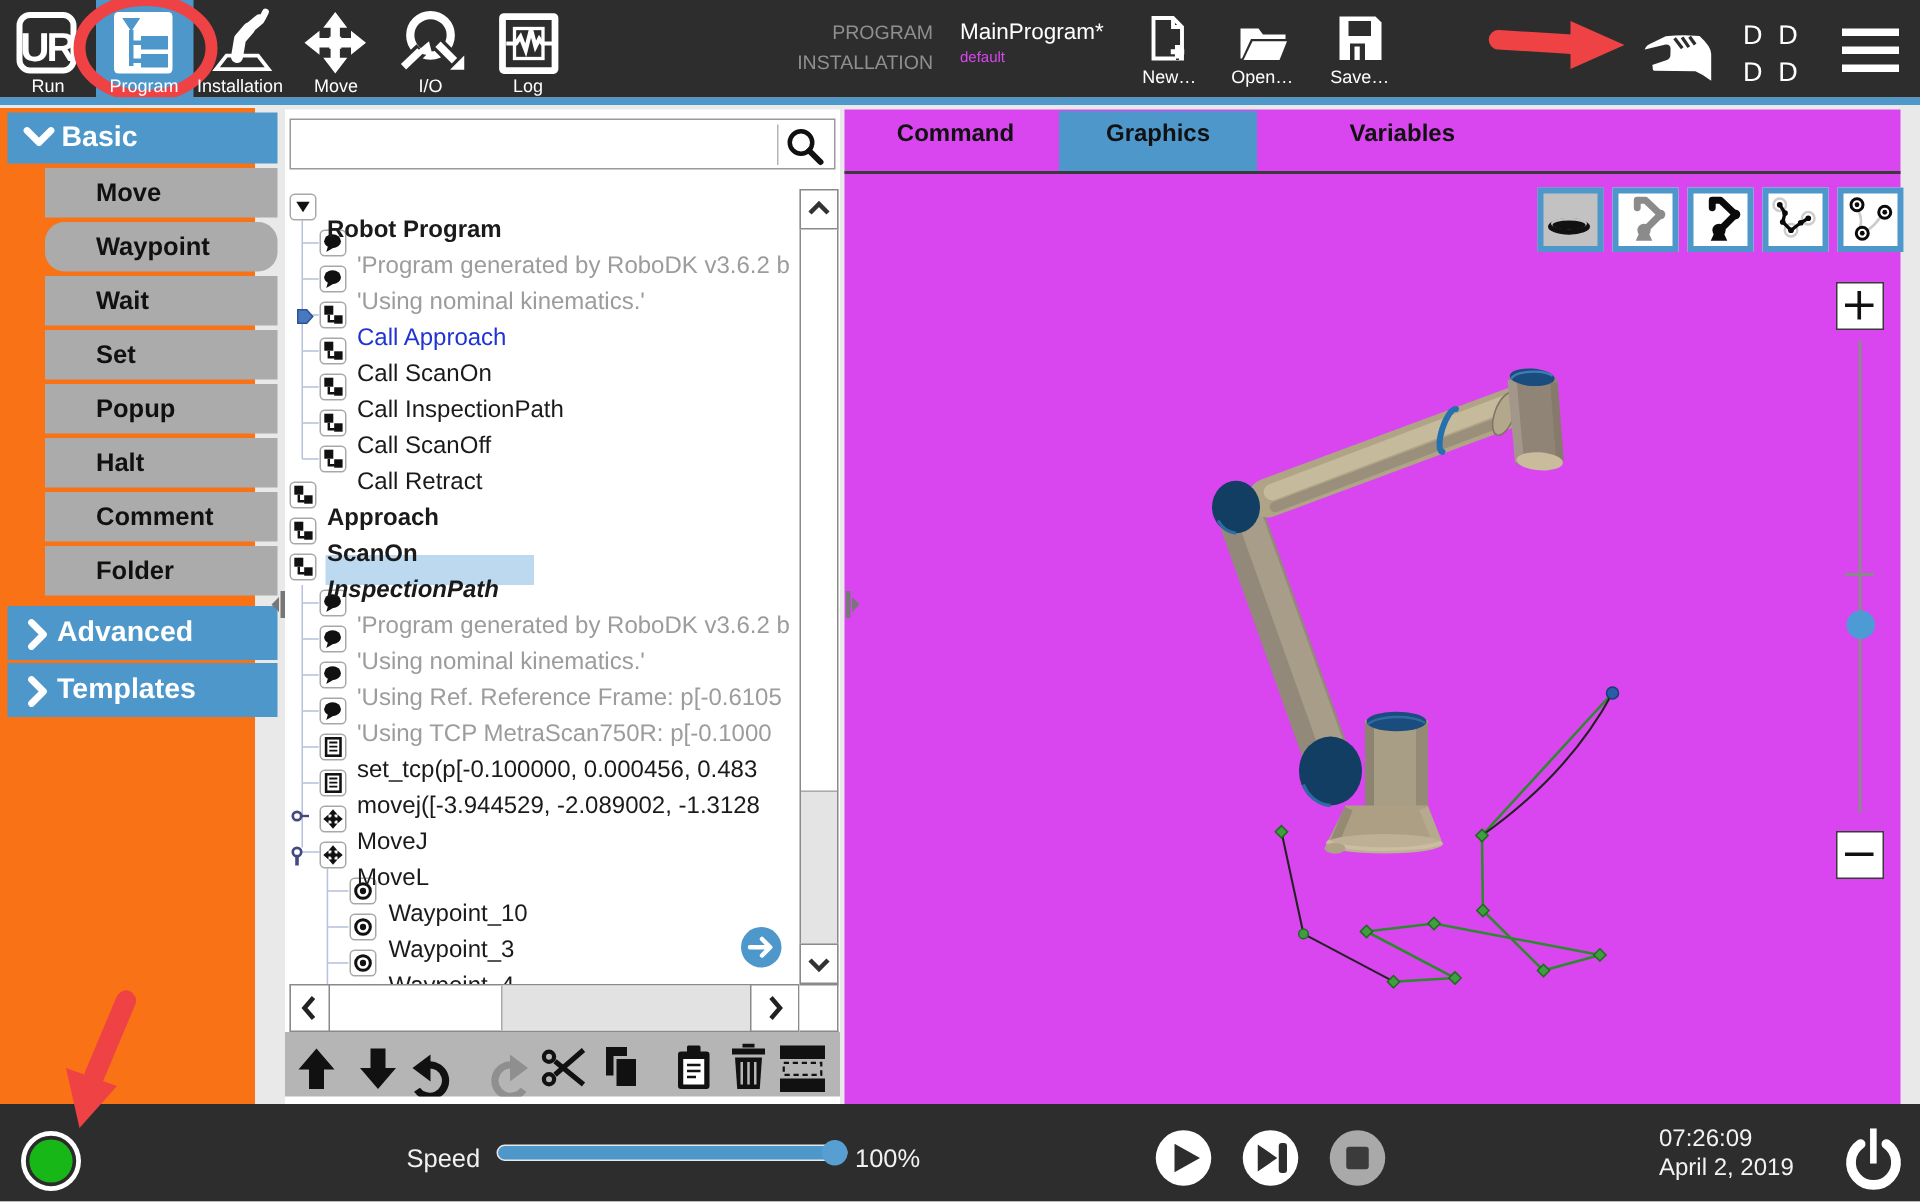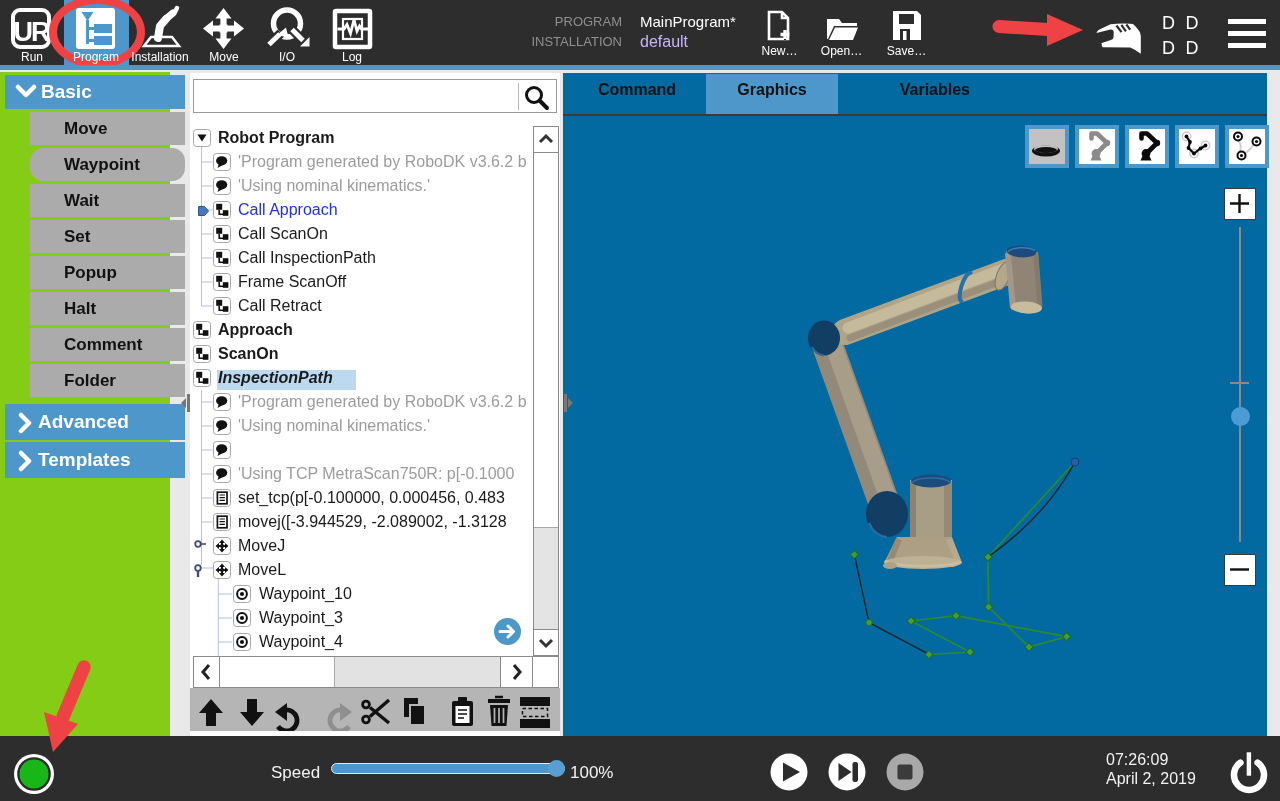--- a/index.html
+++ b/index.html
@@ -3,28 +3,28 @@
 <style>
   html,body{margin:0;padding:0;}
   #root{position:relative;width:1280px;height:801px;background:#e9e9e9;
     font-family:"Liberation Sans",sans-serif;overflow:hidden;}
   .abs{position:absolute;}
   #topbar{position:absolute;left:0;top:0;width:1280px;height:65px;background:#2d2d2d;}
   #bluestrip{position:absolute;left:0;top:65px;width:1280px;height:5px;background:#4d97cb;}
   #bottombar{position:absolute;left:0;top:736px;width:1280px;height:65px;background:#2d2d2d;}
   .tlabel{position:absolute;color:#fff;font-size:12px;text-align:center;}
   .glabel{position:absolute;color:#8f8f8f;font-size:13px;text-align:right;}
-  #leftpanel{position:absolute;left:0;top:72px;width:170px;height:664px;background:#84cc16;}
+  #leftpanel{position:absolute;left:0;top:72px;width:170px;height:664px;background:#f97316;}
   .sidehdr{position:absolute;left:5px;width:180px;height:34px;background:#4d97cb;color:#fff;
     font-size:19px;font-weight:bold;line-height:34px;}
   .sidebtn{position:absolute;left:30px;width:155px;height:33px;background:#ababab;color:#111;
     font-size:17px;font-weight:bold;line-height:33px;padding-left:34px;box-sizing:border-box;}
   #midpanel{position:absolute;left:190px;top:73px;width:370px;height:663px;background:#fff;}
-  #rightpanel{position:absolute;left:563px;top:73px;width:704px;height:663px;background:#0369a1;}
-  .row{position:absolute;height:24px;line-height:24px;font-size:16px;color:#1a1a1a;white-space:pre;}
+  #rightpanel{position:absolute;left:563px;top:73px;width:704px;height:663px;background:#d946ef;}
+  .row{position:absolute;height:24px;line-height:24px;font-size:16px;color:#1a1a1a;white-space:pre;margin-top:16px;}
   .gtxt{color:#9c9c9c;}
   .scrl{position:absolute;background:#fff;border:1px solid #8a8a8a;box-sizing:border-box;}
 </style></head>
 <body>
 <div id="root">
   <div id="topbar">
 
     <div class="abs" style="left:64px;top:0;width:65px;height:65px;background:#4d97cb;"></div>
     <svg class="abs" style="left:0;top:0;" width="1280" height="65" viewBox="0 0 1280 65">
 
@@ -118,21 +118,21 @@
     </svg>
     <div class="tlabel" style="left:12px;top:50px;width:40px;">Run</div>
     <div class="tlabel" style="left:66px;top:50px;width:60px;">Program</div>
     <div class="tlabel" style="left:125px;top:50px;width:70px;">Installation</div>
     <div class="tlabel" style="left:194px;top:50px;width:60px;">Move</div>
     <div class="tlabel" style="left:267px;top:50px;width:40px;">I/O</div>
     <div class="tlabel" style="left:332px;top:50px;width:40px;">Log</div>
     <div class="glabel" style="left:502px;top:14px;width:120px;">PROGRAM</div>
     <div class="glabel" style="left:502px;top:34px;width:120px;">INSTALLATION</div>
     <div class="abs" style="left:640px;top:13px;color:#fff;font-size:15px;">MainProgram*</div>
-    <div class="abs" style="left:640px;top:33px;color:#c4b5fd;font-size:16px;">default</div>
+    <div class="abs" style="left:640px;top:33px;color:#d946ef;font-size:10px;">default</div>
     <div class="tlabel" style="left:752px;top:44px;width:55px;">New…</div>
     <div class="tlabel" style="left:814px;top:44px;width:55px;">Open…</div>
     <div class="tlabel" style="left:879px;top:44px;width:55px;">Save…</div>
     <div class="abs" style="left:1162px;top:13px;color:#fff;font-size:18px;letter-spacing:10.5px;">DD</div>
     <div class="abs" style="left:1162px;top:38px;color:#fff;font-size:18px;letter-spacing:10.5px;">DD</div>
   </div>
   <div id="bluestrip"></div>
   <div id="leftpanel">
     <div class="sidehdr" style="top:3px;">
       <svg width="22" height="16" style="position:absolute;left:10px;top:9px;" viewBox="0 0 22 16">
@@ -248,27 +248,28 @@
       <use href="#twp" x="43" y="560"></use>
     </svg>
 
     <div class="abs" style="left:0;top:0;width:343px;height:583px;overflow:hidden;">
       <div class="row" style="left:28px;top:53px;font-weight:bold;">Robot Program</div>
       <div class="row gtxt" style="left:48px;top:77px;">'Program generated by RoboDK v3.6.2 b</div>
       <div class="row gtxt" style="left:48px;top:101px;">'Using nominal kinematics.'</div>
       <div class="row" style="left:48px;top:125px;color:#2134d3;">Call Approach</div>
       <div class="row" style="left:48px;top:149px;">Call ScanOn</div>
       <div class="row" style="left:48px;top:173px;">Call InspectionPath</div>
-      <div class="row" style="left:48px;top:197px;">Frame ScanOff</div>
+      <div class="row" style="left:48px;top:197px;">Call ScanOff</div>
       <div class="row" style="left:48px;top:221px;">Call Retract</div>
       <div class="row" style="left:28px;top:245px;font-weight:bold;">Approach</div>
       <div class="row" style="left:28px;top:269px;font-weight:bold;">ScanOn</div>
       <div class="row" style="left:28px;top:293px;font-weight:bold;font-style:italic;">InspectionPath</div>
       <div class="row gtxt" style="left:48px;top:317px;">'Program generated by RoboDK v3.6.2 b</div>
       <div class="row gtxt" style="left:48px;top:341px;">'Using nominal kinematics.'</div>
+      <div class="row gtxt" style="left:48px;top:365px;">'Using Ref. Reference Frame: p[-0.6105</div>
       <div class="row gtxt" style="left:48px;top:389px;">'Using TCP MetraScan750R: p[-0.1000</div>
       <div class="row" style="left:48px;top:413px;">set_tcp(p[-0.100000, 0.000456, 0.483</div>
       <div class="row" style="left:48px;top:437px;">movej([-3.944529, -2.089002, -1.3128</div>
       <div class="row" style="left:48px;top:461px;">MoveJ</div>
       <div class="row" style="left:48px;top:485px;">MoveL</div>
       <div class="row" style="left:69px;top:509px;">Waypoint_10</div>
       <div class="row" style="left:69px;top:533px;">Waypoint_3</div>
       <div class="row" style="left:69px;top:557px;">Waypoint_4</div>
     </div>
 

